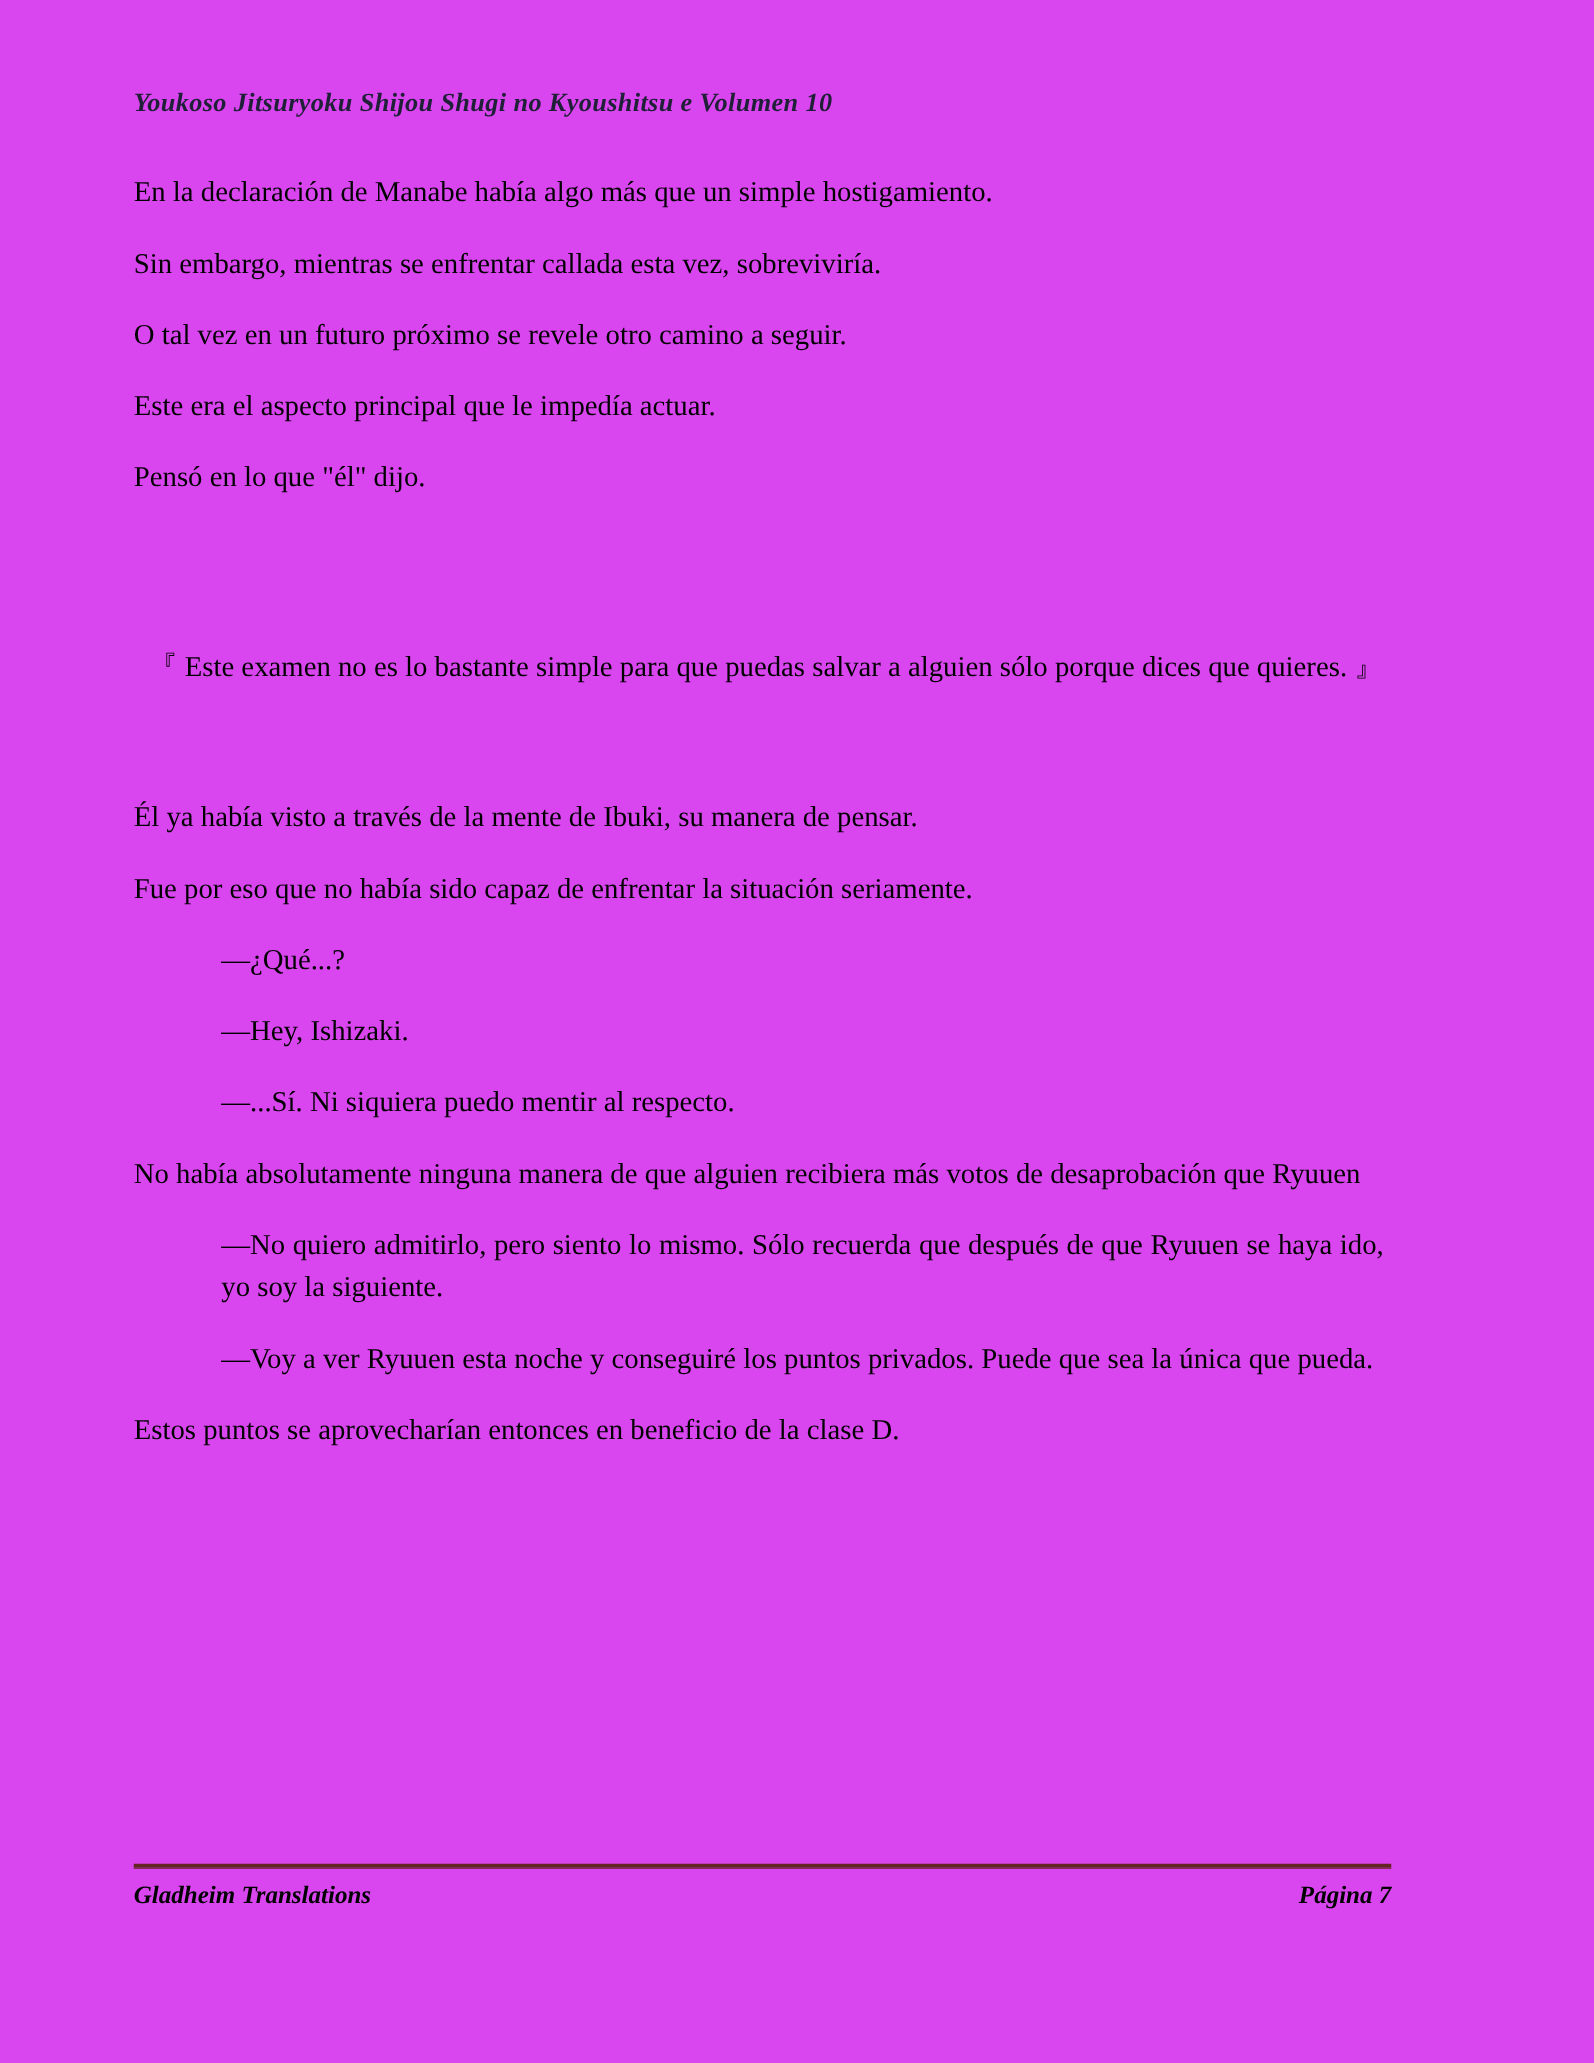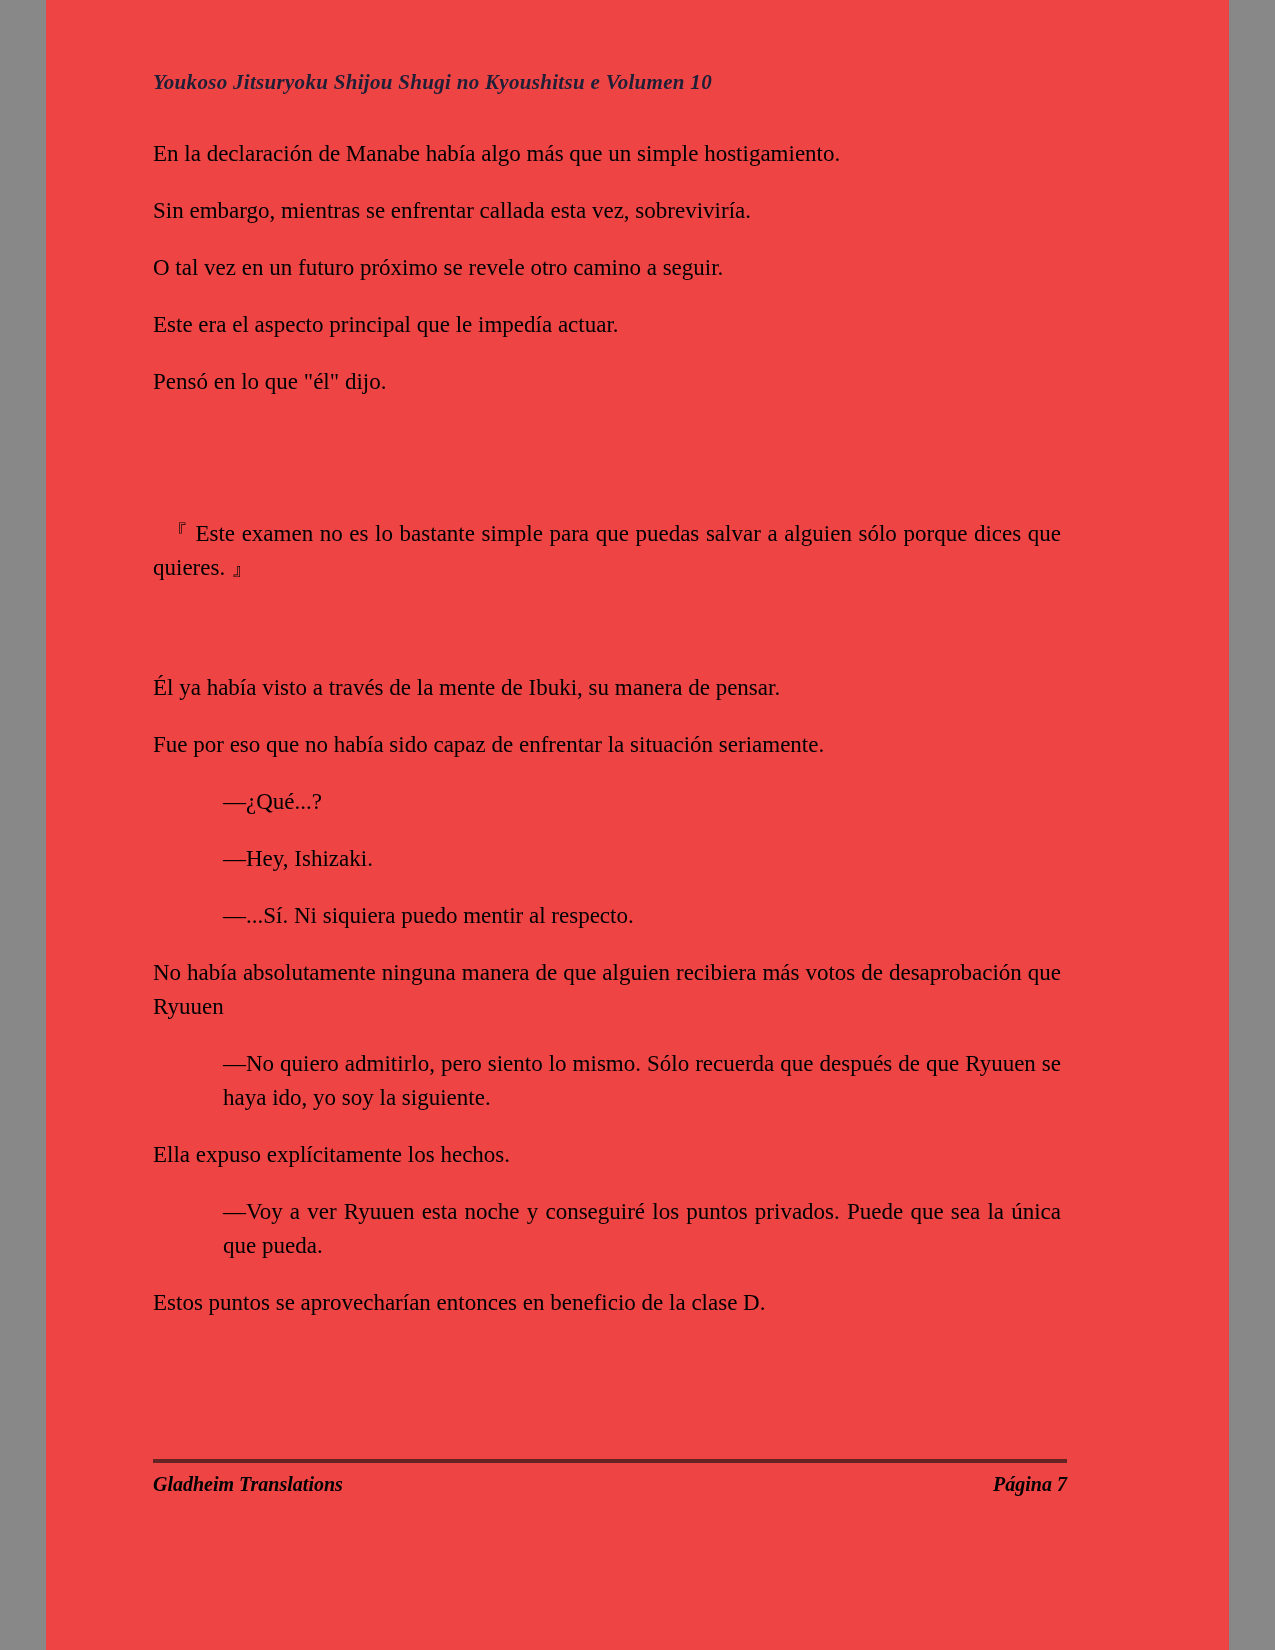--- a/index.html
+++ b/index.html
@@ -1,22 +1,22 @@
 <!DOCTYPE html>
 <html style="--accent-rule: #632423; --header-text: #1f1f38; --body-text: #000000;"><head>
 <meta charset="utf-8">
 <style>
   * { margin: 0; padding: 0; box-sizing: border-box; }
   html, body { background: #888; }
   .page {
     position: relative;
-    width: 1183px;
+    width: 1275px;
     height: 1650px;
     margin: 0 auto;
-    background: #ef4444;
+    background: #d946ef;
     font-family: "Liberation Sans", sans-serif;
     color: var(--body-text, #000);
     overflow: hidden;
   }
   .header {
     padding: 70px 165px 0 107px;
   }
   .header-title {
     font-family: "Liberation Serif", serif;
     font-style: italic;
@@ -40,21 +40,21 @@
   }
   .para.quote {
     margin-top: 118px;
     margin-bottom: 86px;
     text-indent: 12px;
   }
   .footer {
     position: absolute;
     left: 107px;
     right: 162px;
-    bottom: 154px;
+    bottom: 122px;
   }
   .footer-rule {
     height: 3px;
     border-top: 3px solid var(--accent-rule, #632423);
     border-bottom: 1px solid var(--accent-rule, #632423);
     margin-bottom: 10px;
   }
   .footer-row {
     display: flex;
     justify-content: space-between;
@@ -82,21 +82,20 @@
     <div class="para normal">Este era el aspecto principal que le impedía actuar.</div>
     <div class="para normal">Pensó en lo que "él" dijo.</div>
     <div class="para quote">『 Este examen no es lo bastante simple para que puedas salvar a alguien sólo porque dices que quieres. 』</div>
     <div class="para normal">Él ya había visto a través de la mente de Ibuki, su manera de pensar.</div>
     <div class="para normal">Fue por eso que no había sido capaz de enfrentar la situación seriamente.</div>
     <div class="para indent">—¿Qué...?</div>
     <div class="para indent">—Hey, Ishizaki.</div>
     <div class="para indent">—...Sí. Ni siquiera puedo mentir al respecto.</div>
     <div class="para normal">No había absolutamente ninguna manera de que alguien recibiera más votos de desaprobación que Ryuuen</div>
     <div class="para indent">—No quiero admitirlo, pero siento lo mismo. Sólo recuerda que después de que Ryuuen se haya ido, yo soy la siguiente.</div>
-    <div class="para normal">Ella expuso explícitamente los hechos.</div>
     <div class="para indent">—Voy a ver Ryuuen esta noche y conseguiré los puntos privados. Puede que sea la única que pueda.</div>
     <div class="para normal">Estos puntos se aprovecharían entonces en beneficio de la clase D.</div>
   </div>
 
   <div class="footer">
     <div class="footer-rule"></div>
     <div class="footer-row">
       <span>Gladheim Translations</span>
       <span>Página 7</span>
     </div>

